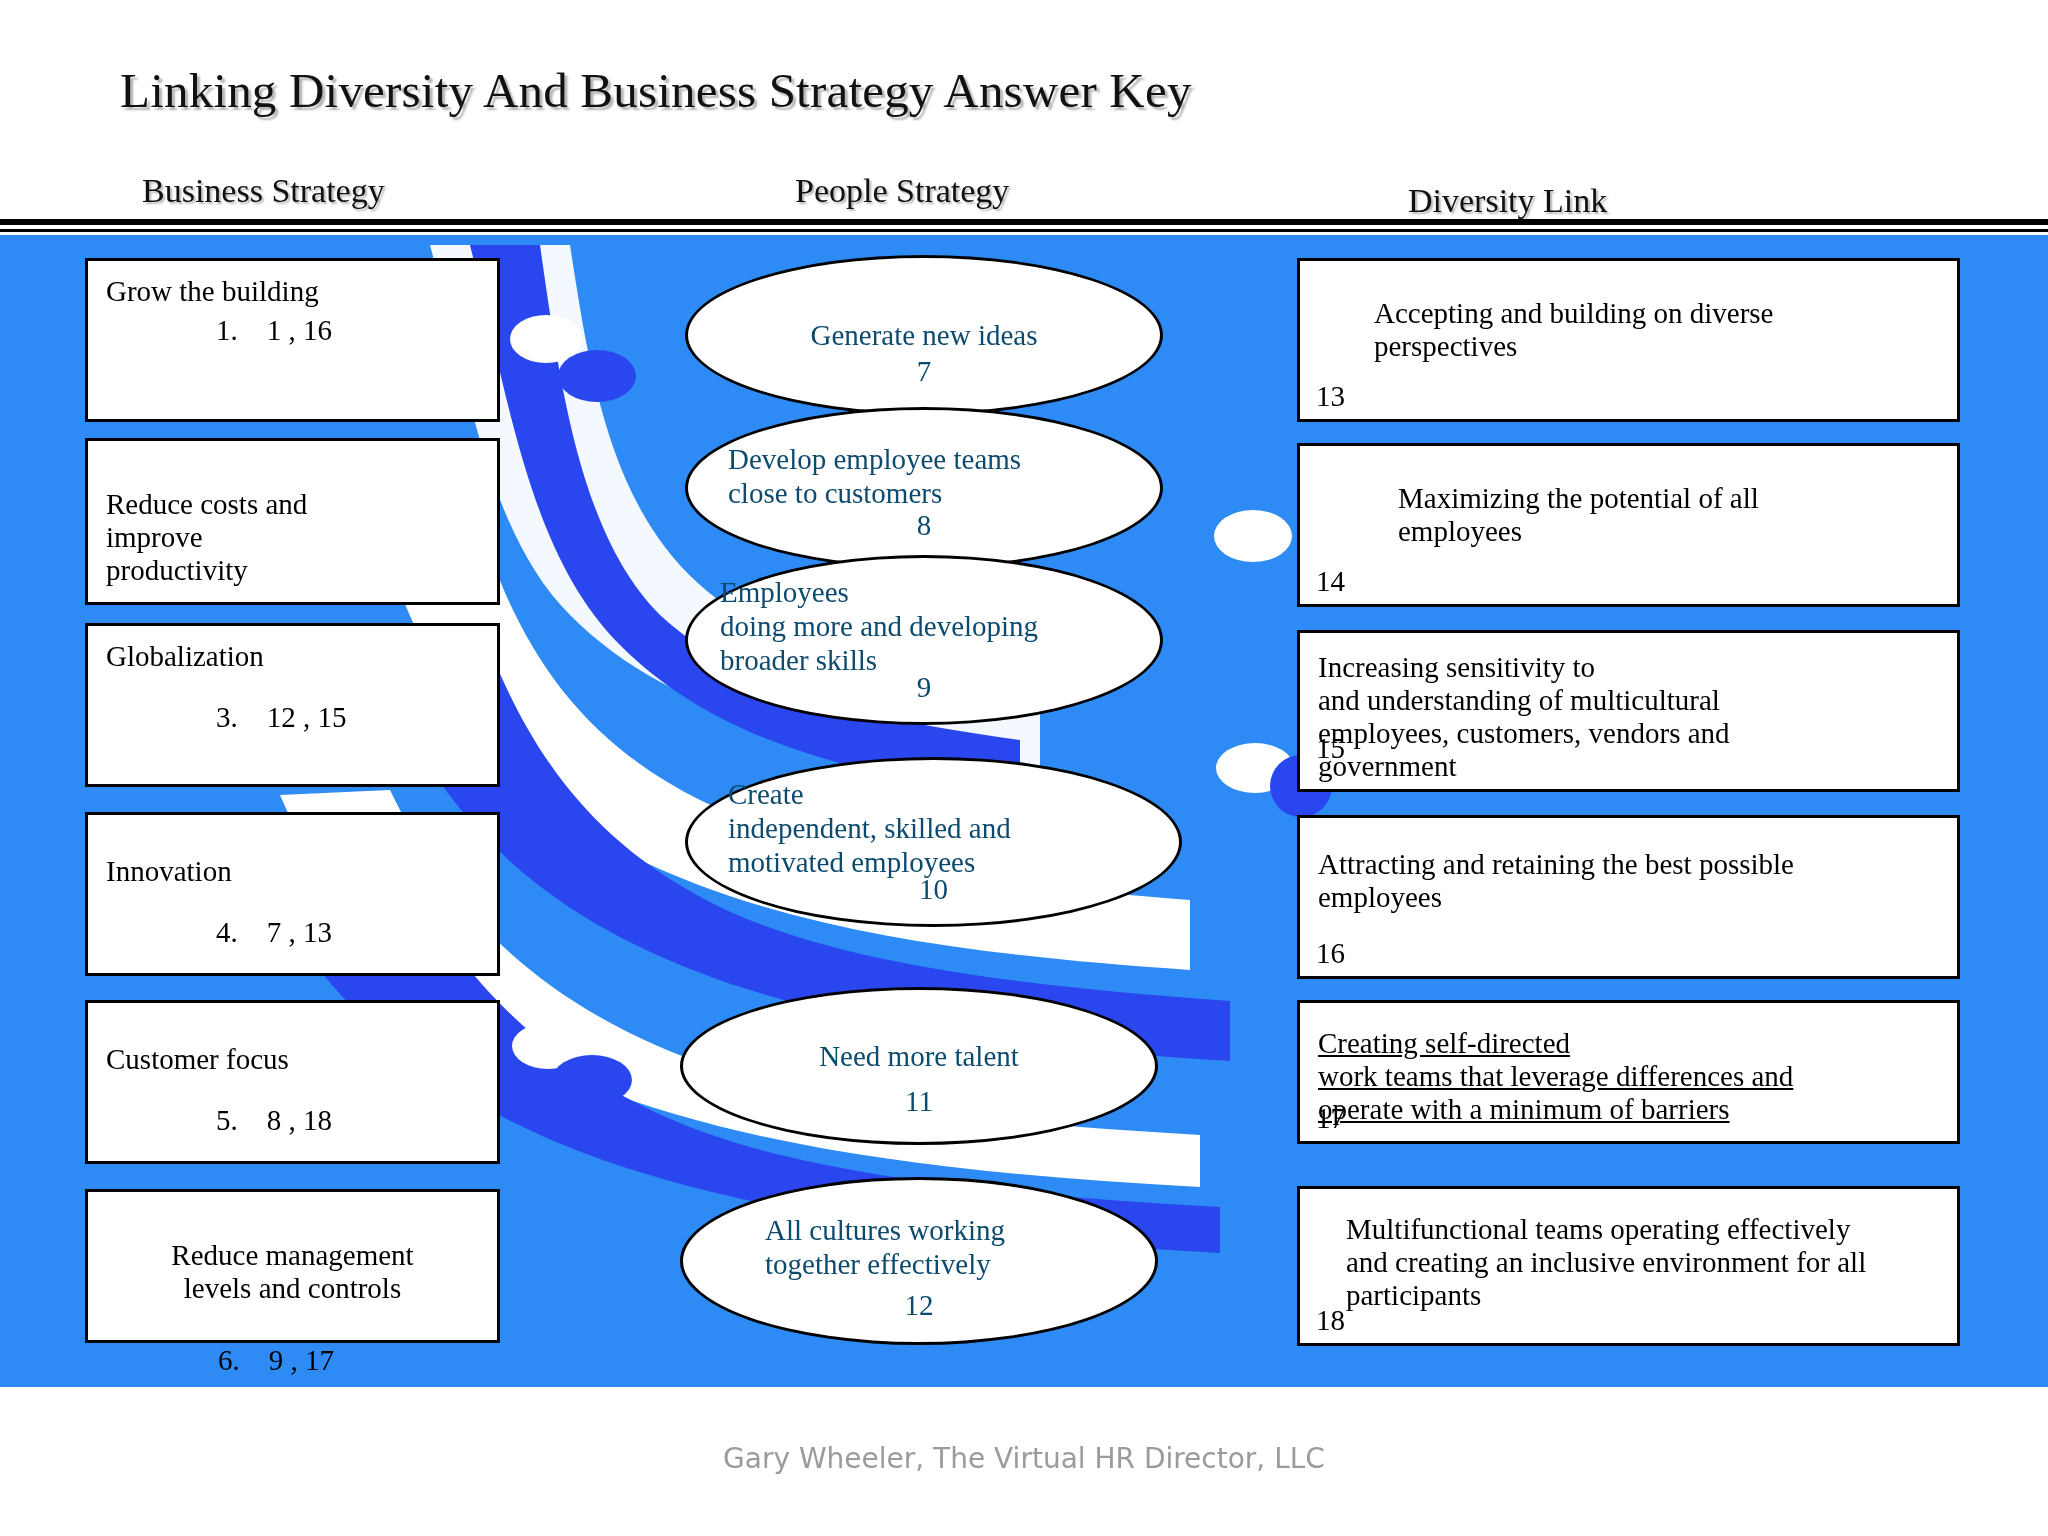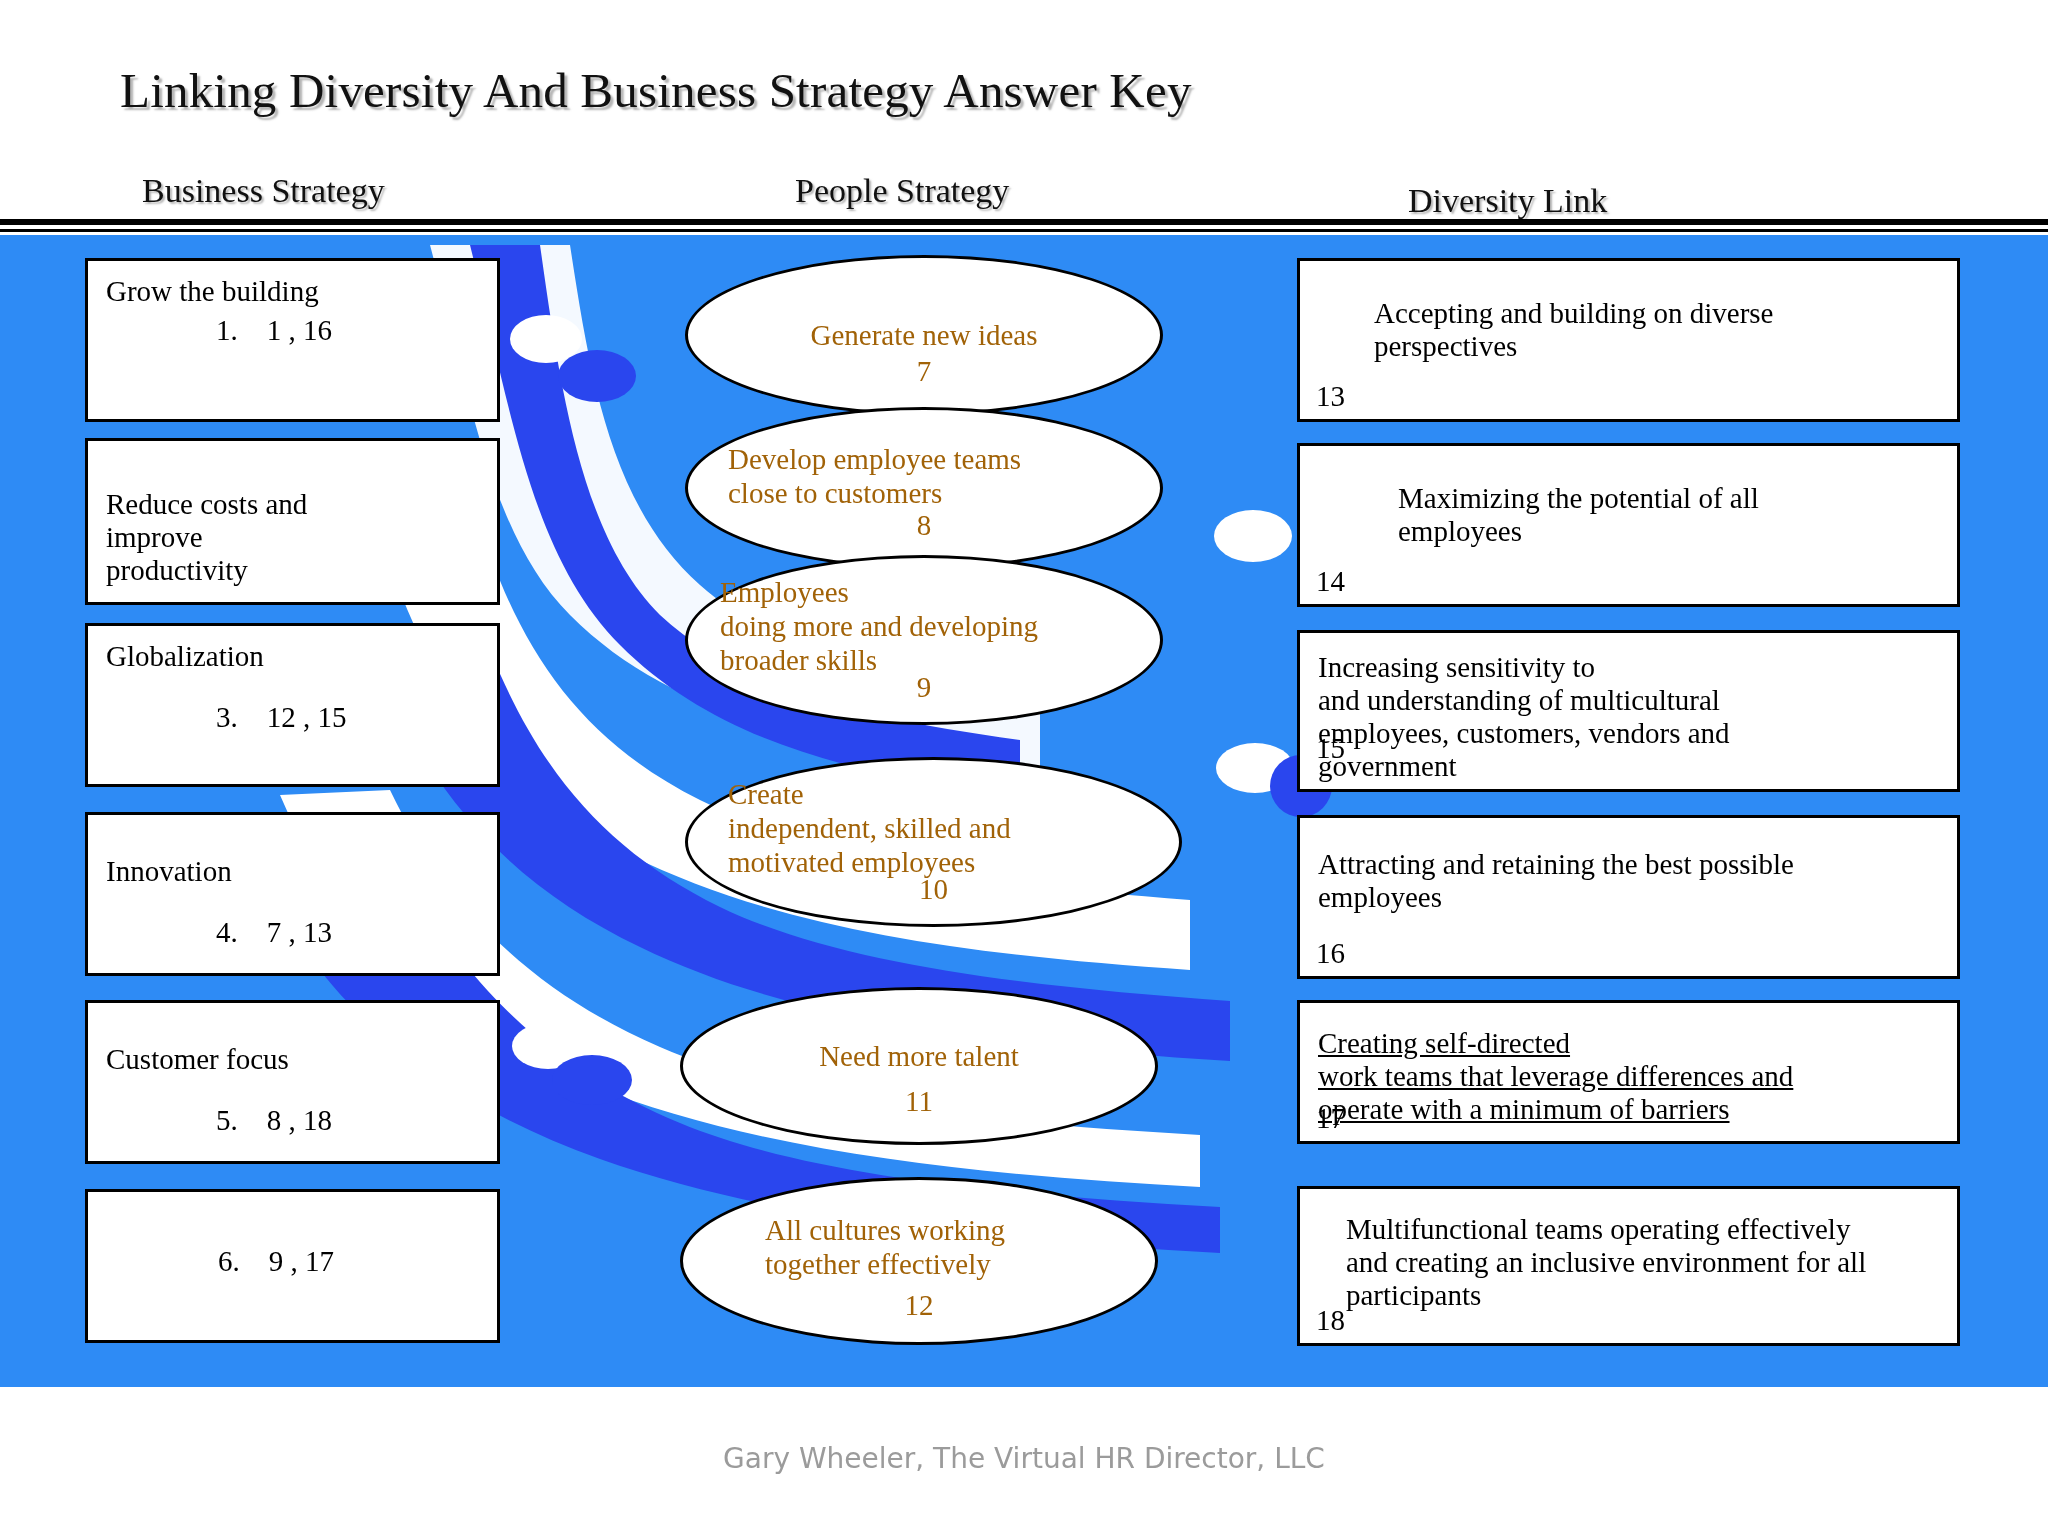--- a/index.html
+++ b/index.html
@@ -69,21 +69,21 @@
   
   .rbox { left: 1297px; width: 663px; }
   .rbox .rtext { display: block; }
   .rbox .rnum { position: absolute; left: 16px; bottom: 6px; }
 
   
   .ell {
     position: absolute; background: #ffffff;
     border: 3px solid #000; border-radius: 50%;
     display: flex; flex-direction: column; justify-content: center;
-    font-size: 29px; line-height: 1.18; color: #a16207;
+    font-size: 29px; line-height: 1.18; color: #0c4a6e;
   }
   .ell .etext { padding: 0 52px; }
   .ell .enum { position: absolute; left: 0; right: 0; text-align: center; }
 
   
   .footer {
     position: absolute; left: 0; top: 1442px; width: 2048px;
     text-align: center; font-family: "DejaVu Sans", sans-serif;
     font-size: 28px; color: #9b9b9b;
   }
@@ -141,20 +141,22 @@
     </div>
     <div class="box lbox" style="top:577px; height:164px;">
       <span class="label" style="display:block; margin-top:26px;">Innovation</span>
       <span class="ans" style="margin-top:28px;">4.    7 , 13</span>
     </div>
     <div class="box lbox" style="top:765px; height:164px;">
       <span class="label" style="display:block; margin-top:26px;">Customer focus</span>
       <span class="ans" style="margin-top:28px;">5.    8 , 18</span>
     </div>
     <div class="box lbox" style="top:954px; height:154px; white-space:pre-line; text-align:center;">
+      <span class="label">Reduce management
+levels and controls</span>
       <span class="ans" style="text-align:left; padding-left:112px;">6.    9 , 17</span>
     </div>
 
     <div class="ell" style="left:685px; top:20px; width:478px; height:160px; text-align:center;">
       <span class="etext" style="white-space:pre-line;">Generate new ideas</span>
       <span class="enum" style="bottom:24px;">7</span>
     </div>
 
     <div class="ell" style="left:685px; top:172px; width:478px; height:162px;">
       <span class="etext" style="white-space:pre-line; padding:0 40px; position:relative; top:-12px;">Develop  employee teams

